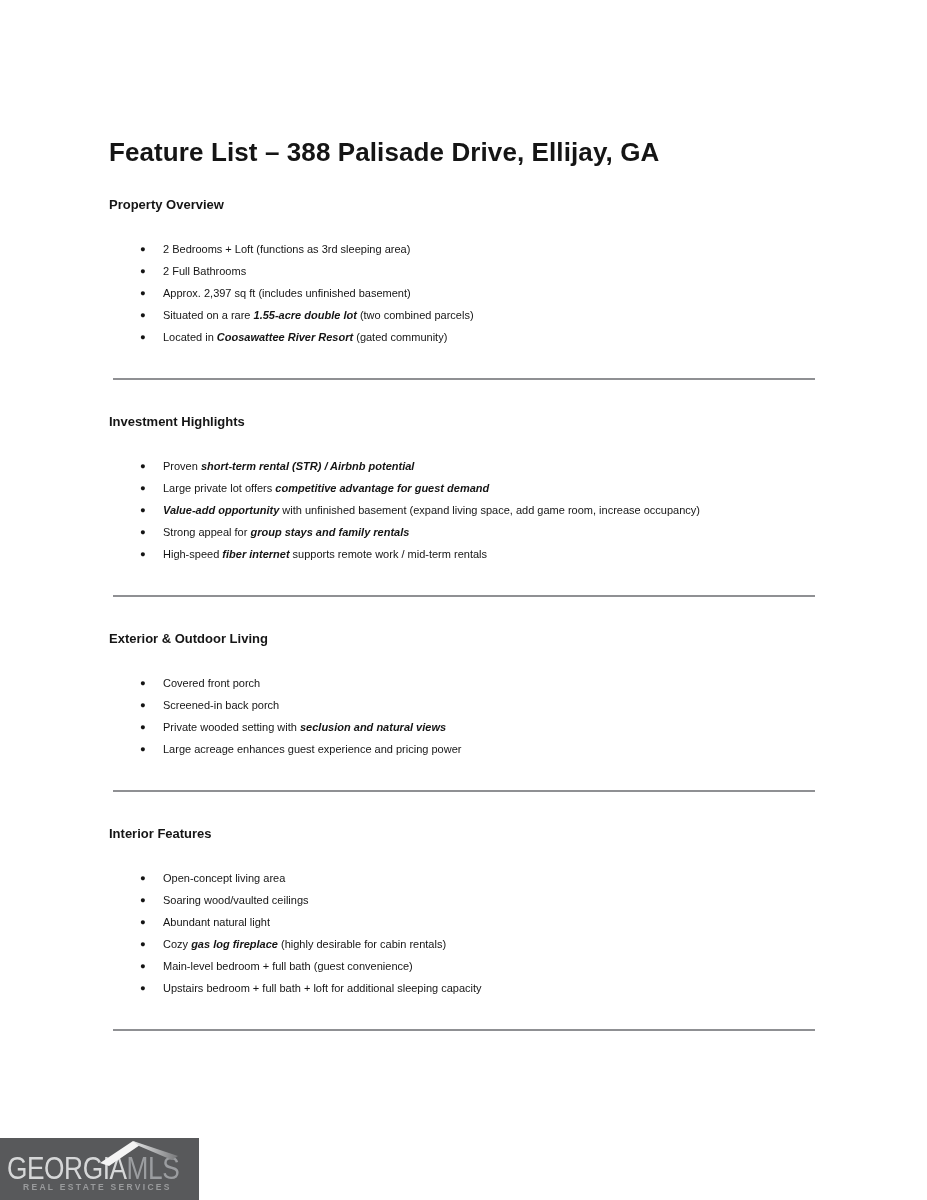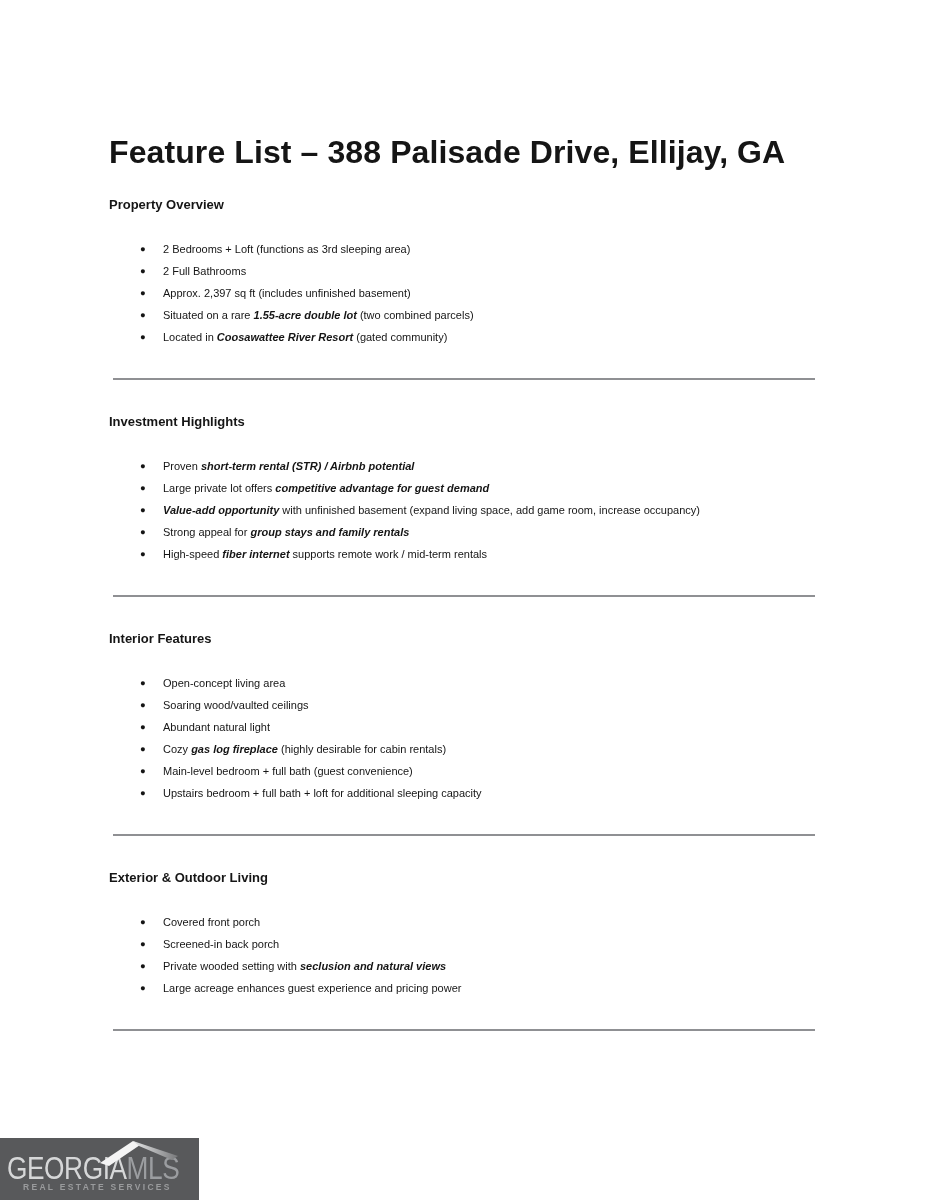--- a/index.html
+++ b/index.html
@@ -17,21 +17,21 @@
     color:var(--text);
     font-family:"Liberation Sans","DejaVu Sans",sans-serif;
     position:relative;
     overflow:hidden;
   }
   .page{
     padding:139px 110px 0 109px;
     box-sizing:border-box;
   }
   h1{
-    font-size:32px;
+    font-size:26px;
     line-height:26px;
     font-weight:bold;
     margin:0 0 30px 0;
     letter-spacing:0.1px;
   }
   h2{
     font-size:13px;
     line-height:19px;
     font-weight:bold;
     margin:0;
@@ -131,38 +131,38 @@
         <ul>
           <li><span>Proven </span><strong>short-term rental (STR) / Airbnb potential</strong></li>
           <li><span>Large private lot offers </span><strong>competitive advantage for guest demand</strong></li>
           <li><strong>Value-add opportunity</strong><span> with unfinished basement (expand living space, add game room, increase occupancy)</span></li>
           <li><span>Strong appeal for </span><strong>group stays and family rentals</strong></li>
           <li><span>High-speed </span><strong>fiber internet</strong><span> supports remote work / mid-term rentals</span></li>
         </ul>
         <hr>
       </section>
       <section>
+        <h2>Exterior &amp; Outdoor Living</h2>
+        <ul>
+          <li><span>Covered front porch</span></li>
+          <li><span>Screened-in back porch</span></li>
+          <li><span>Private wooded setting with </span><strong>seclusion and natural views</strong></li>
+          <li><span>Large acreage enhances guest experience and pricing power</span></li>
+        </ul>
+        <hr>
+      </section>
+      <section>
         <h2>Interior Features</h2>
         <ul>
           <li><span>Open-concept living area</span></li>
           <li><span>Soaring wood/vaulted ceilings</span></li>
           <li><span>Abundant natural light</span></li>
           <li><span>Cozy </span><strong>gas log fireplace</strong><span> (highly desirable for cabin rentals)</span></li>
           <li><span>Main-level bedroom + full bath (guest convenience)</span></li>
           <li><span>Upstairs bedroom + full bath + loft for additional sleeping capacity</span></li>
-        </ul>
-        <hr>
-      </section>
-      <section>
-        <h2>Exterior &amp; Outdoor Living</h2>
-        <ul>
-          <li><span>Covered front porch</span></li>
-          <li><span>Screened-in back porch</span></li>
-          <li><span>Private wooded setting with </span><strong>seclusion and natural views</strong></li>
-          <li><span>Large acreage enhances guest experience and pricing power</span></li>
         </ul>
         <hr>
       </section>
     </div>
 </div>
 
 <div class="logo">
   <div class="logo-line">
     <span class="logo-georgia">GEORGIA</span><span class="logo-mls">MLS</span>
   </div>

